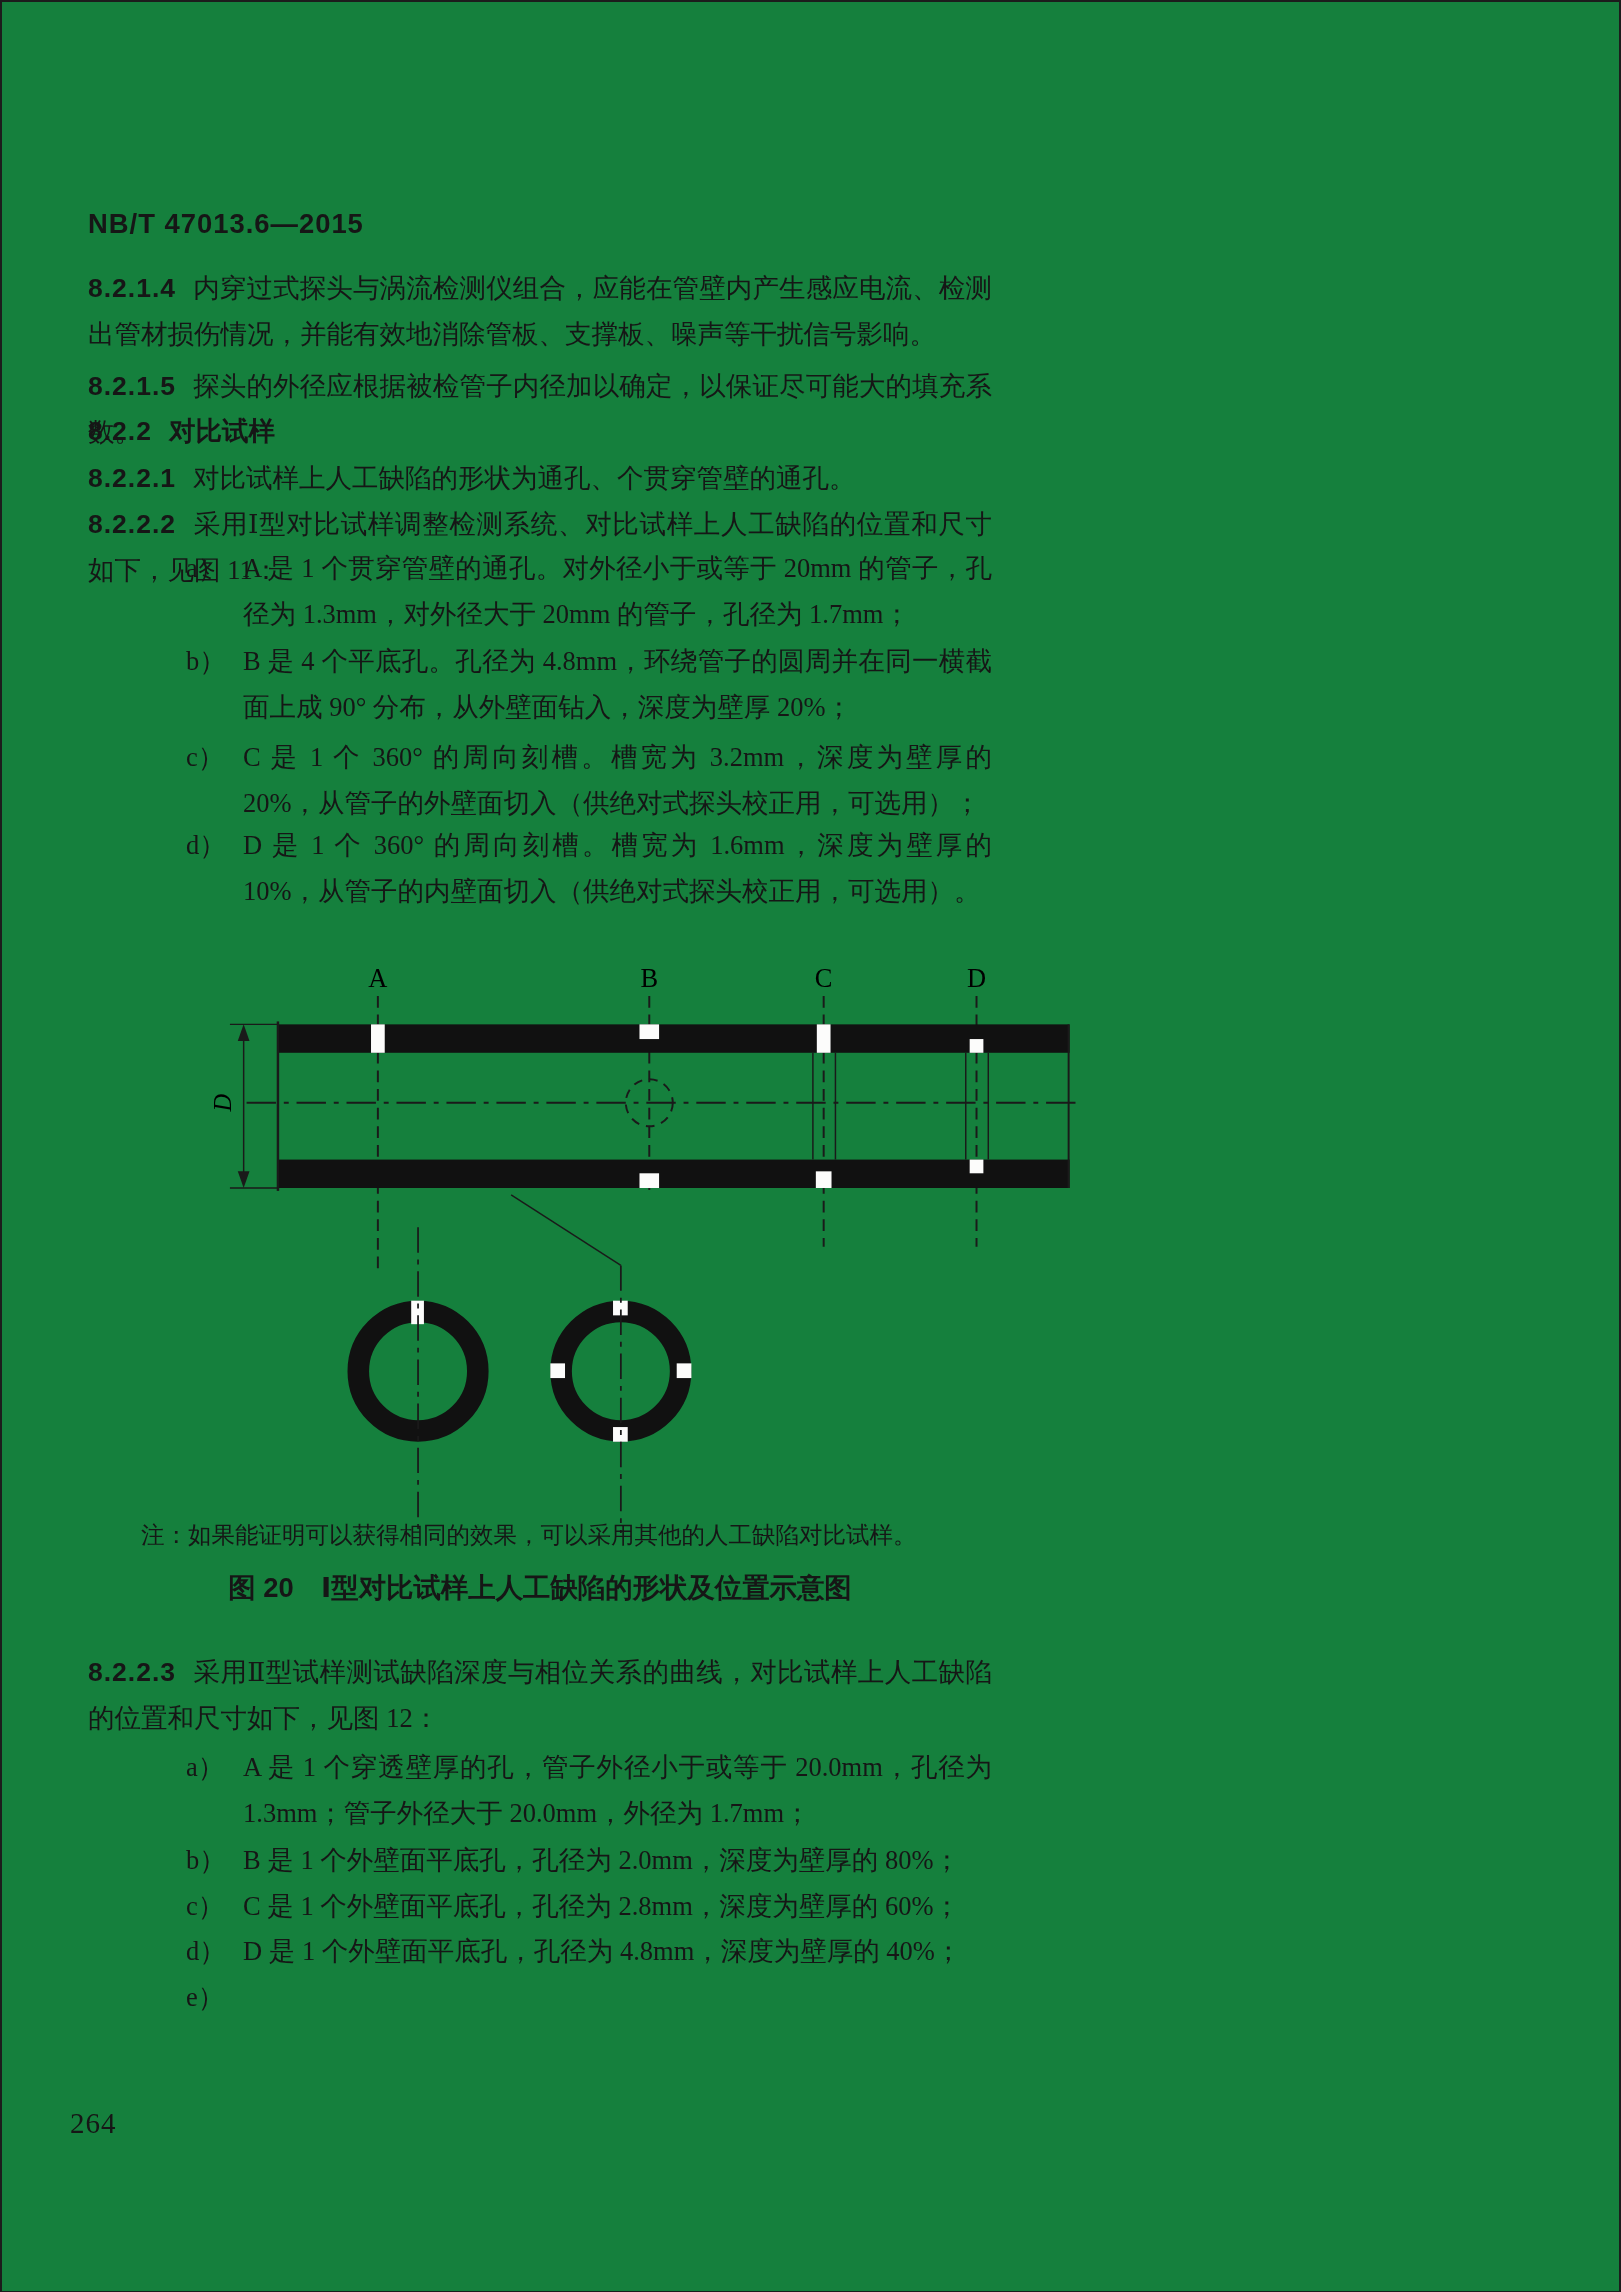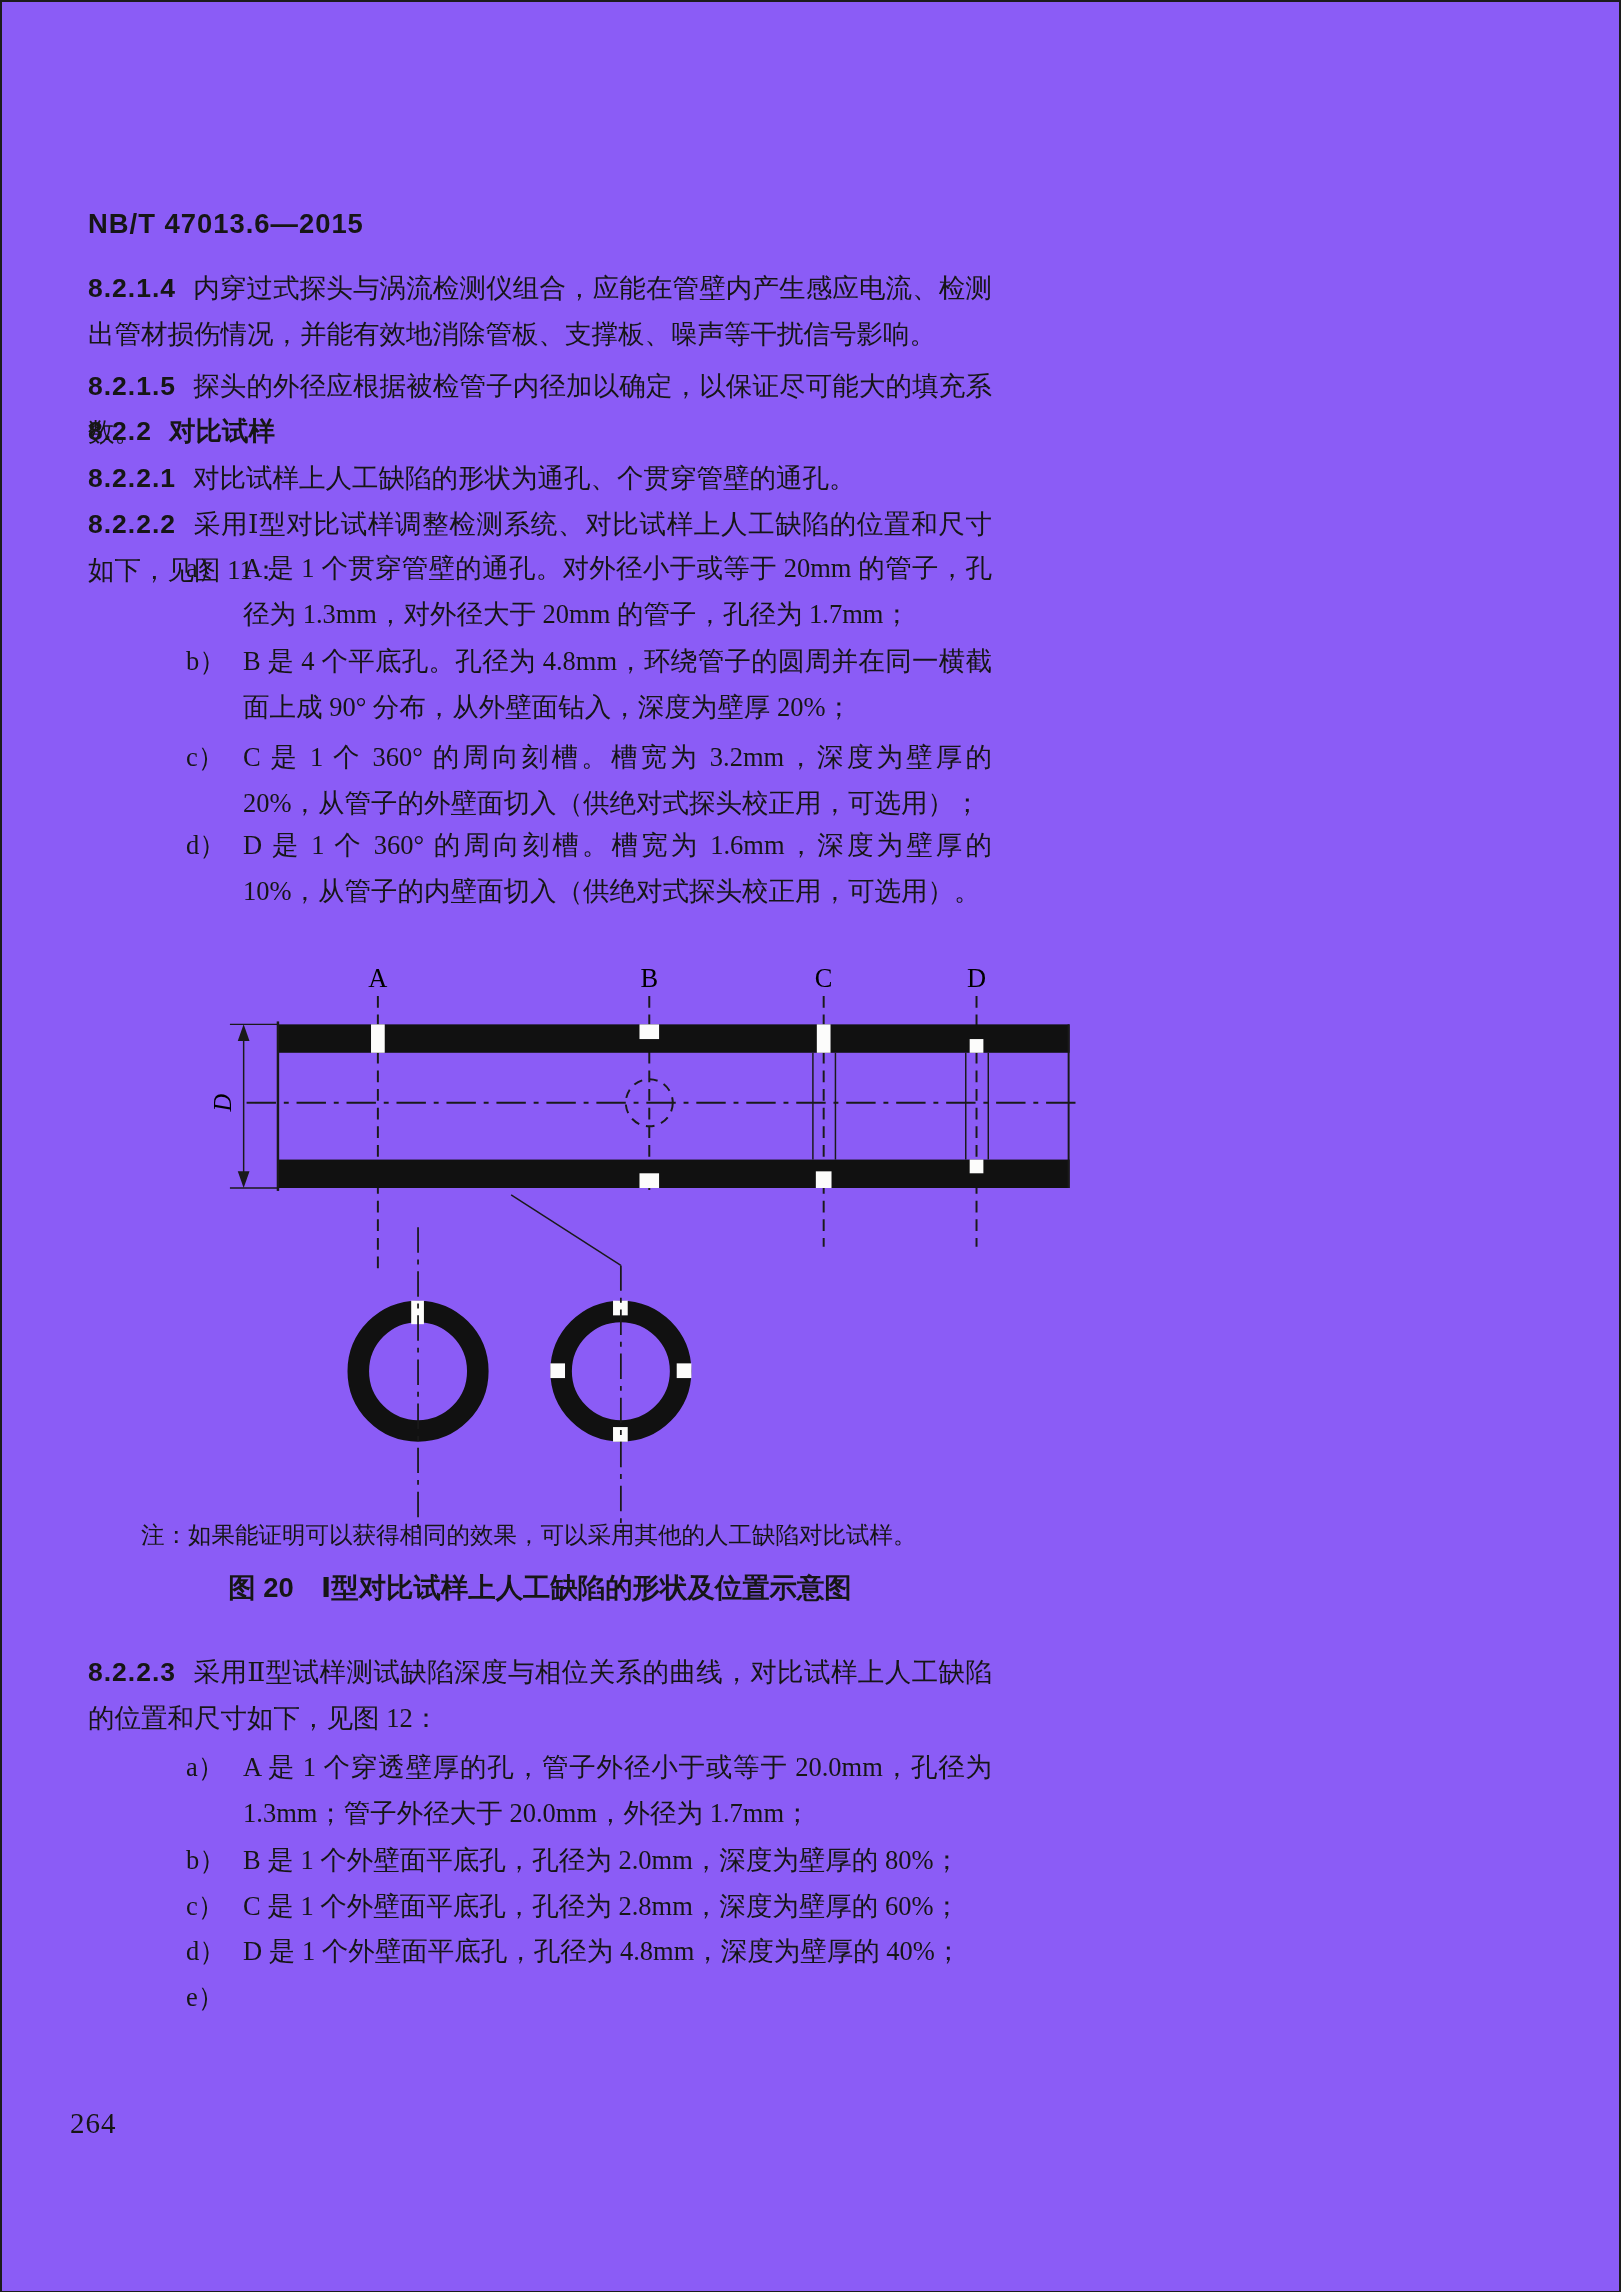--- a/index.html
+++ b/index.html
@@ -1,18 +1,18 @@
 <!DOCTYPE html>
 <html><head>
 <meta charset="utf-8">
 <style>
   html,body{margin:0;padding:0;background:#e8e8e8;}
   .page{
     position:relative; width:1621px; height:2293px;
-    background:#8b5cf6; border:2px solid #1c1c1c; box-sizing:border-box;
+    background:#15803d; border:2px solid #1c1c1c; box-sizing:border-box;
     font-family:"Liberation Serif","DejaVu Serif",serif;
     color:#161616; overflow:hidden;
   }
   .hdr{
     position:absolute; left:86px; top:206px;
     font-family:"Liberation Sans","DejaVu Sans",sans-serif;
     font-weight:bold; font-size:27.4px; letter-spacing:1px;
   }
   .para{
     position:absolute; left:86px; width:904px;

